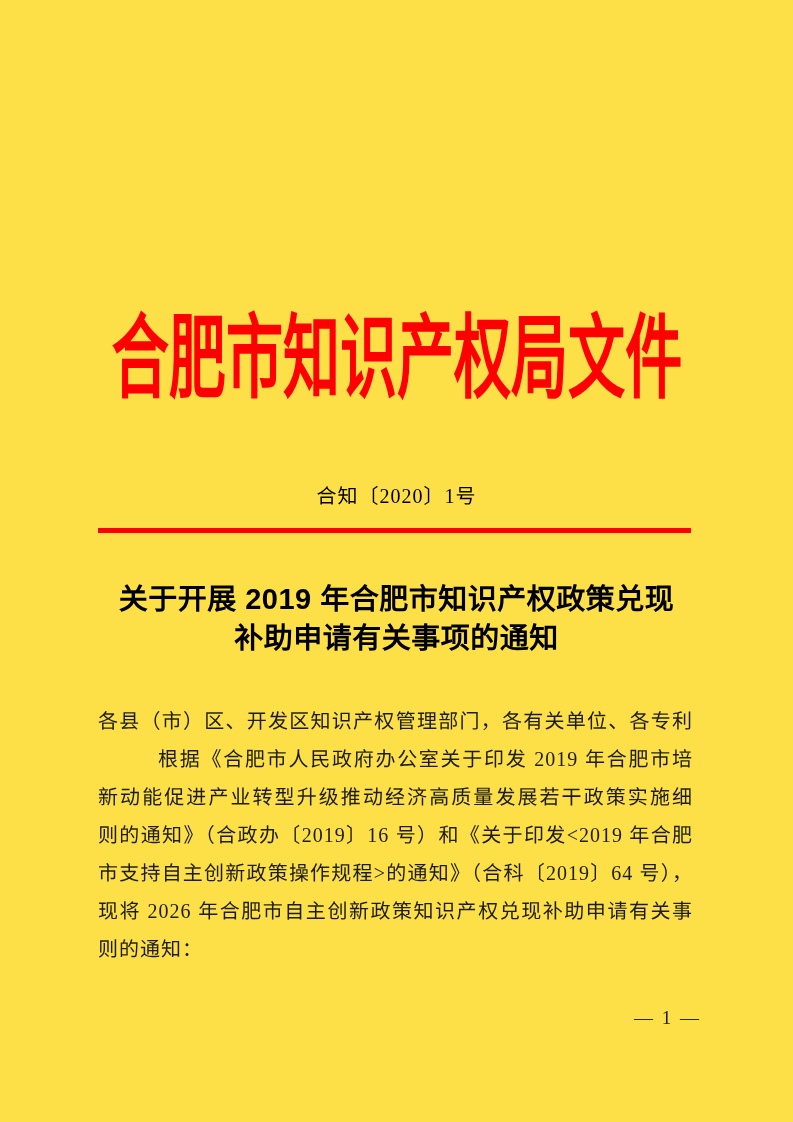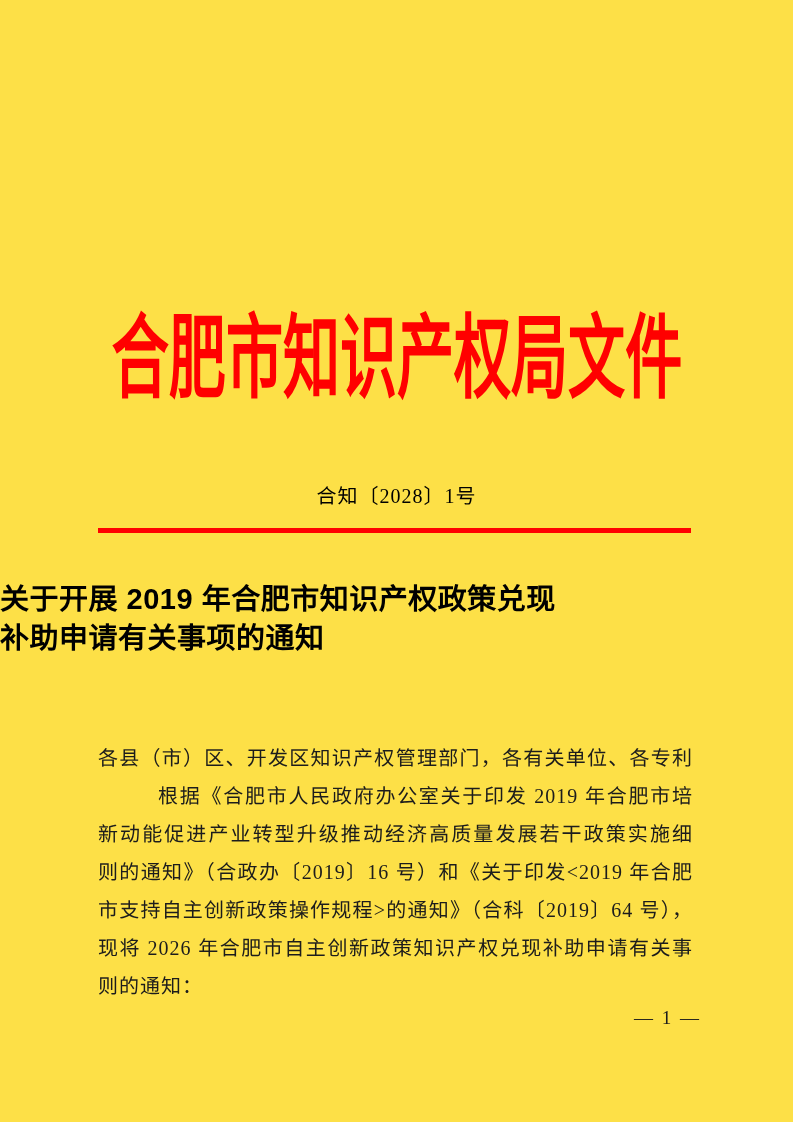--- a/index.html
+++ b/index.html
@@ -58,38 +58,38 @@
     width: 593px;
     height: 5px;
     background: #ff0000;
   }
   
   .doc-title {
     position: absolute;
     top: 580px;
     left: 0;
     width: 793px;
+    text-align: center;
     font-family: "Liberation Sans", "DejaVu Sans", sans-serif;
     font-weight: bold;
     font-size: 29px;
     line-height: 39px;
     color: #000000;
     letter-spacing: 0.5px;
   }
   
   .body-block {
     position: absolute;
     top: 702px;
     left: 98px;
     width: 595px;
     font-size: 20px;
     line-height: 38px;
     letter-spacing: 1px;
     color: #1c1c1c;
-    margin-top: 37px;
   }
   .body-line {
     height: 38px;
     overflow: hidden;
     white-space: nowrap;
     text-align: left;
   }
   .body-line.justify {
     white-space: normal;
     text-align: justify;
@@ -112,21 +112,21 @@
 </style>
 </head>
 <body>
 
 <div class="page">
 
   <div class="agency-title-wrap">
     <div class="agency-title">合肥市知识产权局文件</div>
   </div>
 
-  <div class="doc-number">合知〔2028〕1号</div>
+  <div class="doc-number">合知〔2020〕1号</div>
 
   <div class="red-rule"></div>
 
   <div class="doc-title">
     <div>关于开展 2019 年合肥市知识产权政策兑现</div>
     <div>补助申请有关事项的通知</div>
   </div>
 
   <div class="body-block">
     <div class="body-line justify">各县（市）区、开发区知识产权管理部门，各有关单位、各专利</div>

